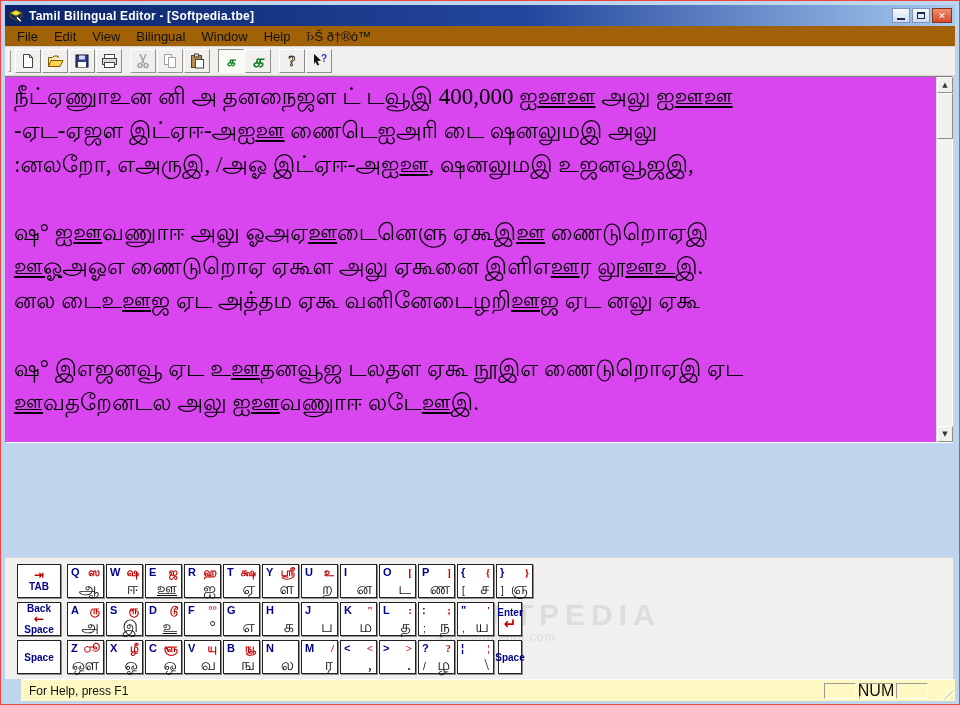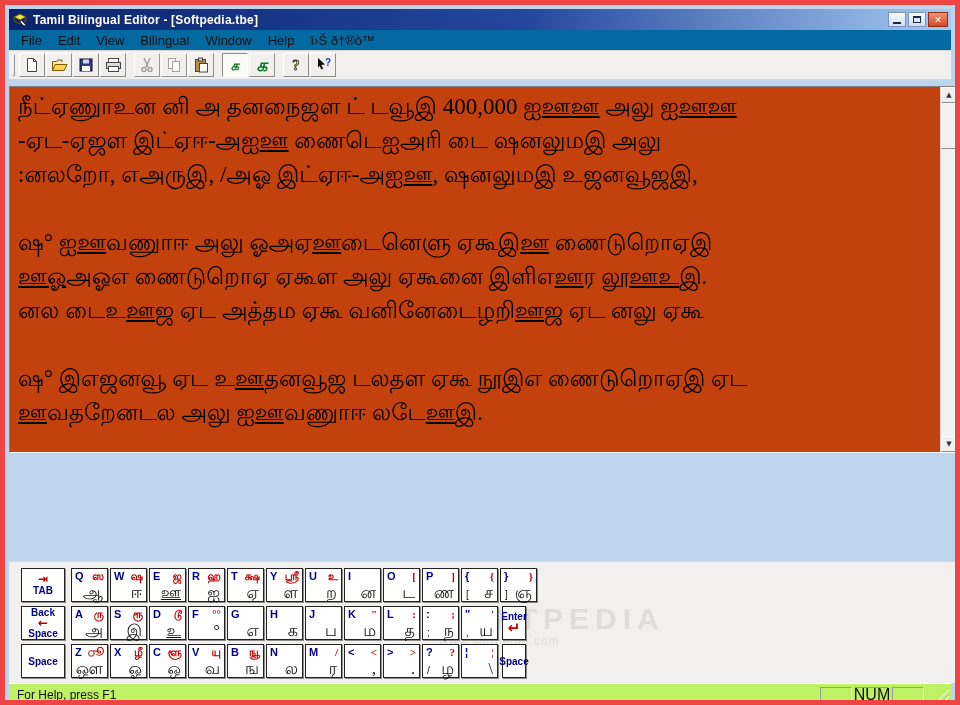--- a/index.html
+++ b/index.html
@@ -1,39 +1,39 @@
 <!DOCTYPE html>
 <html><head>
 <meta charset="utf-8">
 <style>
   html,body{margin:0;padding:0;background:#555;}
   *{box-sizing:border-box;}
   #win{
     width:960px;height:705px;background:#bfd5ee;position:relative;
     font-family:"Liberation Sans",sans-serif;overflow:hidden;
-    border:5px solid #ef4444;
+    border:1px solid #ef4444;
   }
   
   .titlebar{
     position:absolute;left:4px;top:4px;right:4px;height:21px;
     background:linear-gradient(90deg,#0a246a 0%,#24479e 55%,#a6caf0 100%);
     display:flex;align-items:center;padding:0 3px;color:#fff;
   }
   .title-icon{width:16px;height:16px;margin-right:5px;flex:0 0 auto;}
   .title-text{font-size:12px;font-weight:bold;letter-spacing:.2px;white-space:nowrap;}
   .title-btns{margin-left:auto;display:flex;gap:2px;}
   .tbtn{width:18px;height:15px;border:1px solid #7e93b8;background:linear-gradient(#f8fbff,#cfdcf0);
         display:flex;align-items:center;justify-content:center;font-size:9px;color:#1c2a4a;
         font-family:"DejaVu Sans",sans-serif;}
   .tbtn.close{background:linear-gradient(#f0926f,#d6492a);border-color:#8d2e16;color:#fff;font-weight:bold;width:20px;}
   .glyph-min{width:8px;height:2px;background:#1c2a4a;margin-top:7px;}
   .glyph-max{width:8px;height:7px;border:1px solid #1c2a4a;border-top-width:2px;}
   
   .menubar{
-    position:absolute;left:4px;top:25px;right:4px;height:21px;background:#0369a1;
+    position:absolute;left:4px;top:25px;right:4px;height:21px;background:#a16207;
     display:flex;align-items:center;padding-left:4px;border-bottom:1px solid #d8d6d2;
   }
   .menu-item{font-size:13px;color:#111;padding:2px 8px;white-space:nowrap;}
   
   .toolbar{
     position:absolute;left:4px;top:46px;right:4px;height:29px;background:#f1f0ee;
     display:flex;align-items:center;padding-left:2px;border-bottom:1px solid #d8d6d2;
   }
   .tb-grip{width:3px;height:22px;border:1px solid;border-color:#fff #9a9a9a #9a9a9a #fff;margin:0 4px 0 1px;background:#e8e6e2;}
   .tb-btn{
@@ -42,21 +42,21 @@
     display:flex;align-items:center;justify-content:center;
   }
   .tb-btn.pressed{border-color:#8f8d89 #fff #fff #8f8d89;background:#fafaf6;}
   .tb-btn svg{display:block;}
   .tb-sep{width:7px;height:100%;}
   .tb-green{color:#0a7a1e;font-family:"Liberation Serif",serif;font-style:italic;font-weight:bold;line-height:1;}
   .tb-green.small{font-size:13px;}
   .tb-green.large{font-size:17px;}
   
   .editor-wrap{
-    position:absolute;left:4px;top:81px;width:948px;height:367px;background:#c2410c;
+    position:absolute;left:4px;top:75px;width:948px;height:367px;background:#d946ef;
     border:1px solid;border-color:#808080 #fff #fff #808080;
   }
   .text-area{
     position:absolute;left:0;top:0;right:16px;bottom:0;overflow:hidden;
     padding:3px 8px;font-family:"Liberation Serif",serif;color:#000;
     font-size:23px;line-height:34px;
   }
   .tline{white-space:nowrap;height:34px;}
   .useg{text-decoration:underline;}
   .vscroll{position:absolute;right:0;top:0;bottom:0;width:16px;background:#f3f2f0;border-left:1px solid #dcdcdc;}
@@ -82,21 +82,21 @@
   .ktamil{position:absolute;right:4px;bottom:0px;font-size:16px;color:#111;font-family:"Liberation Serif",serif;line-height:1;}
   .ktamil.u{text-decoration:underline;}
   .kspecial{display:flex;flex-direction:column;align-items:center;justify-content:center;
             font-size:10px;color:#00008b;font-weight:bold;line-height:1.1;text-align:center;}
   .kred{color:#c00000;font-size:12px;line-height:.9;font-family:"DejaVu Sans",sans-serif;}
   .watermark{position:absolute;left:430px;top:42px;pointer-events:none;color:rgba(215,215,215,.75);}
   .watermark .w1{font-size:30px;font-weight:bold;letter-spacing:6px;line-height:1;}
   .watermark .w2{font-size:12px;letter-spacing:1px;}
   
   .statusbar{
-    position:absolute;left:4px;top:678px;right:4px;height:22px;background:#bef264;
+    position:absolute;left:20px;top:678px;right:4px;height:22px;background:#fef9c3;
     border-top:1px solid #fff;display:flex;align-items:center;font-size:12px;color:#111;
   }
   .sb-msg{padding-left:8px;flex:1 1 auto;}
   .sb-cell{width:32px;height:16px;margin-right:3px;border:1px solid;border-color:#9a9a9a #fff #fff #9a9a9a;
            display:flex;align-items:center;justify-content:center;font-size:16px;color:#111;}
   .sb-cell.num{width:34px;}
   .sb-grip{width:14px;height:14px;margin:4px 2px 0 8px;
     background:repeating-linear-gradient(135deg,transparent 0 3px,#b9b7b3 3px 4px,#fff 4px 5px);
     clip-path:polygon(100% 0,100% 100%,0 100%);}
 </style>

